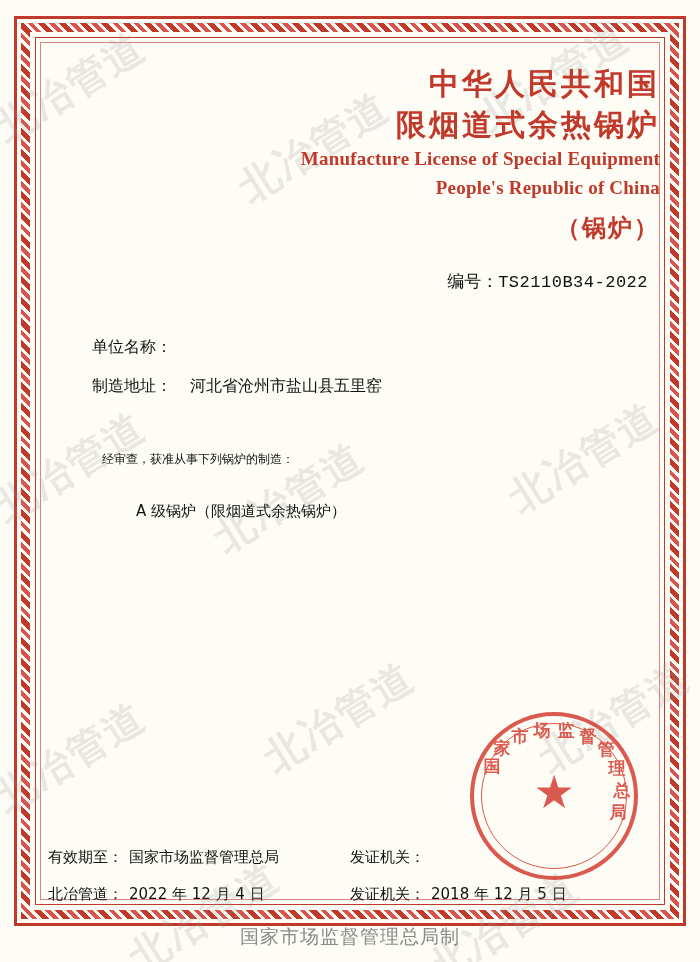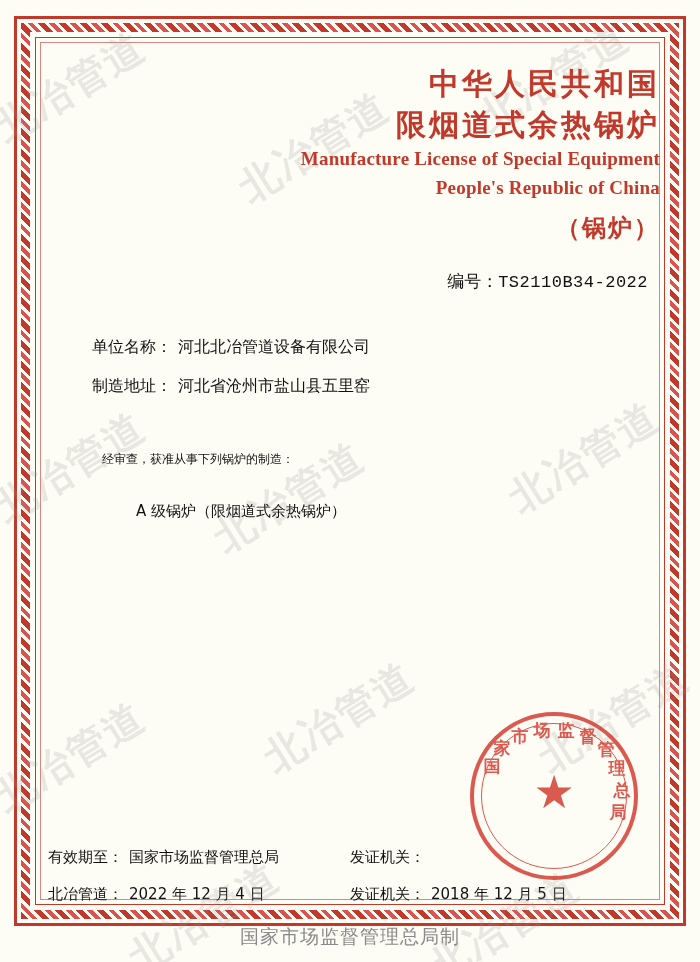--- a/index.html
+++ b/index.html
@@ -152,20 +152,21 @@
     margin-top: 44px;
     padding-left: 52px;
     color: #111;
     font-family: "DejaVu Sans", sans-serif;
     font-size: 16px;
   }
   .field-row {
     display: flex;
     align-items: flex-end;
     margin-bottom: 18px;
+    gap: 12px;
   }
   .field-label {
     white-space: nowrap;
   }
   .field-value {
     margin-left: 6px;
   }
 
   .approval-line {
     margin-top: 54px;
@@ -302,21 +303,20 @@
       <div class="title-cn3">（锅炉）</div>
     </div>
 
     <div class="serial-row">
       <span>编号：</span><span class="serial-value">TS2110B34-2022</span>
     </div>
 
     <div class="fields">
       <div class="field-row">
         <span class="field-label">单位名称：</span>
-        <span class="field-value">河北北冶管道设备有限公司</span>
       </div>
       <div class="field-row">
         <span class="field-label">制造地址：</span>
         <span class="field-value">河北省沧州市盐山县五里窑</span>
       </div>
     </div>
 
     <div class="approval-line">经审查，获准从事下列锅炉的制造：</div>
     <div class="scope-line">A 级锅炉（限烟道式余热锅炉）</div>
 

